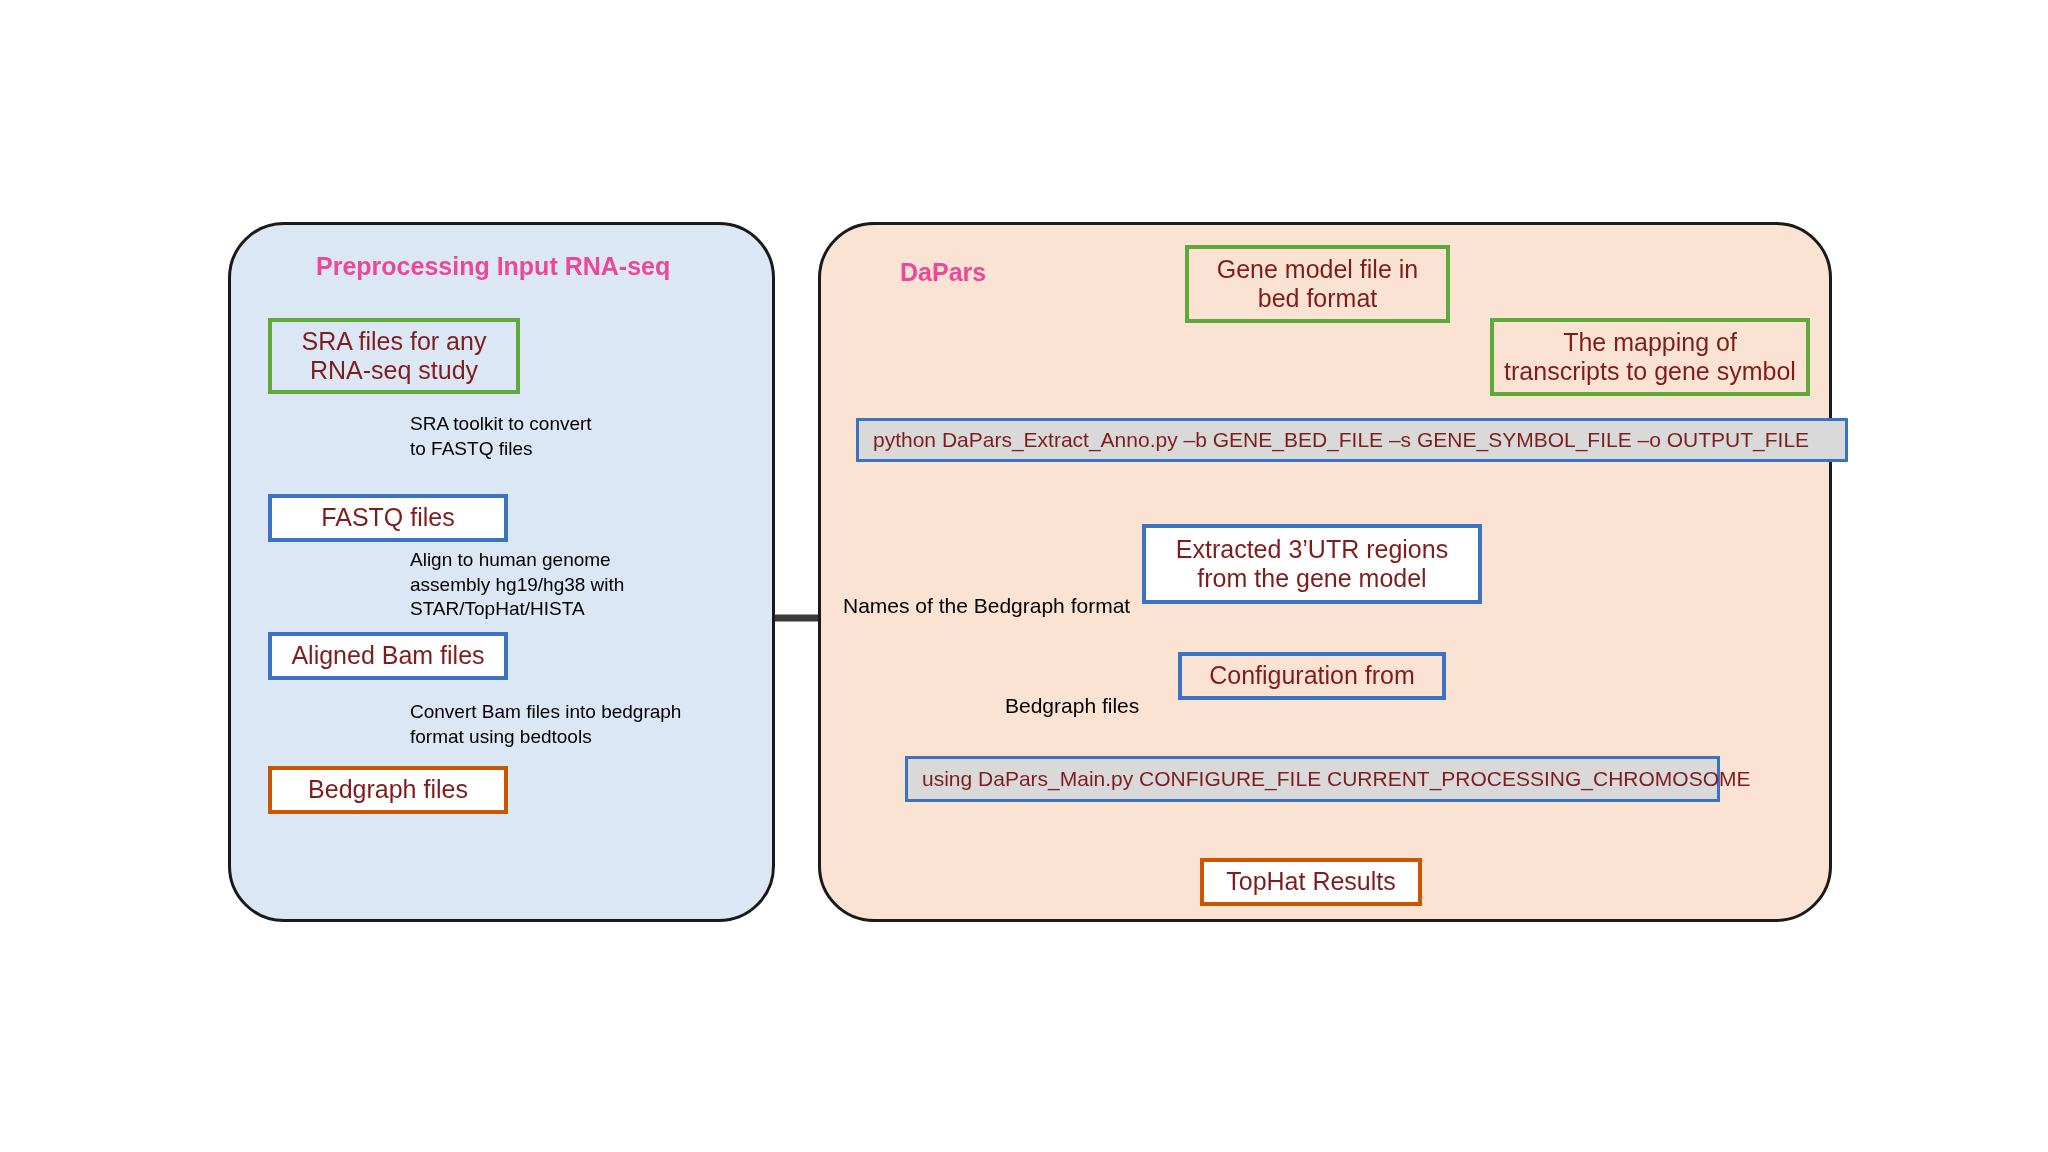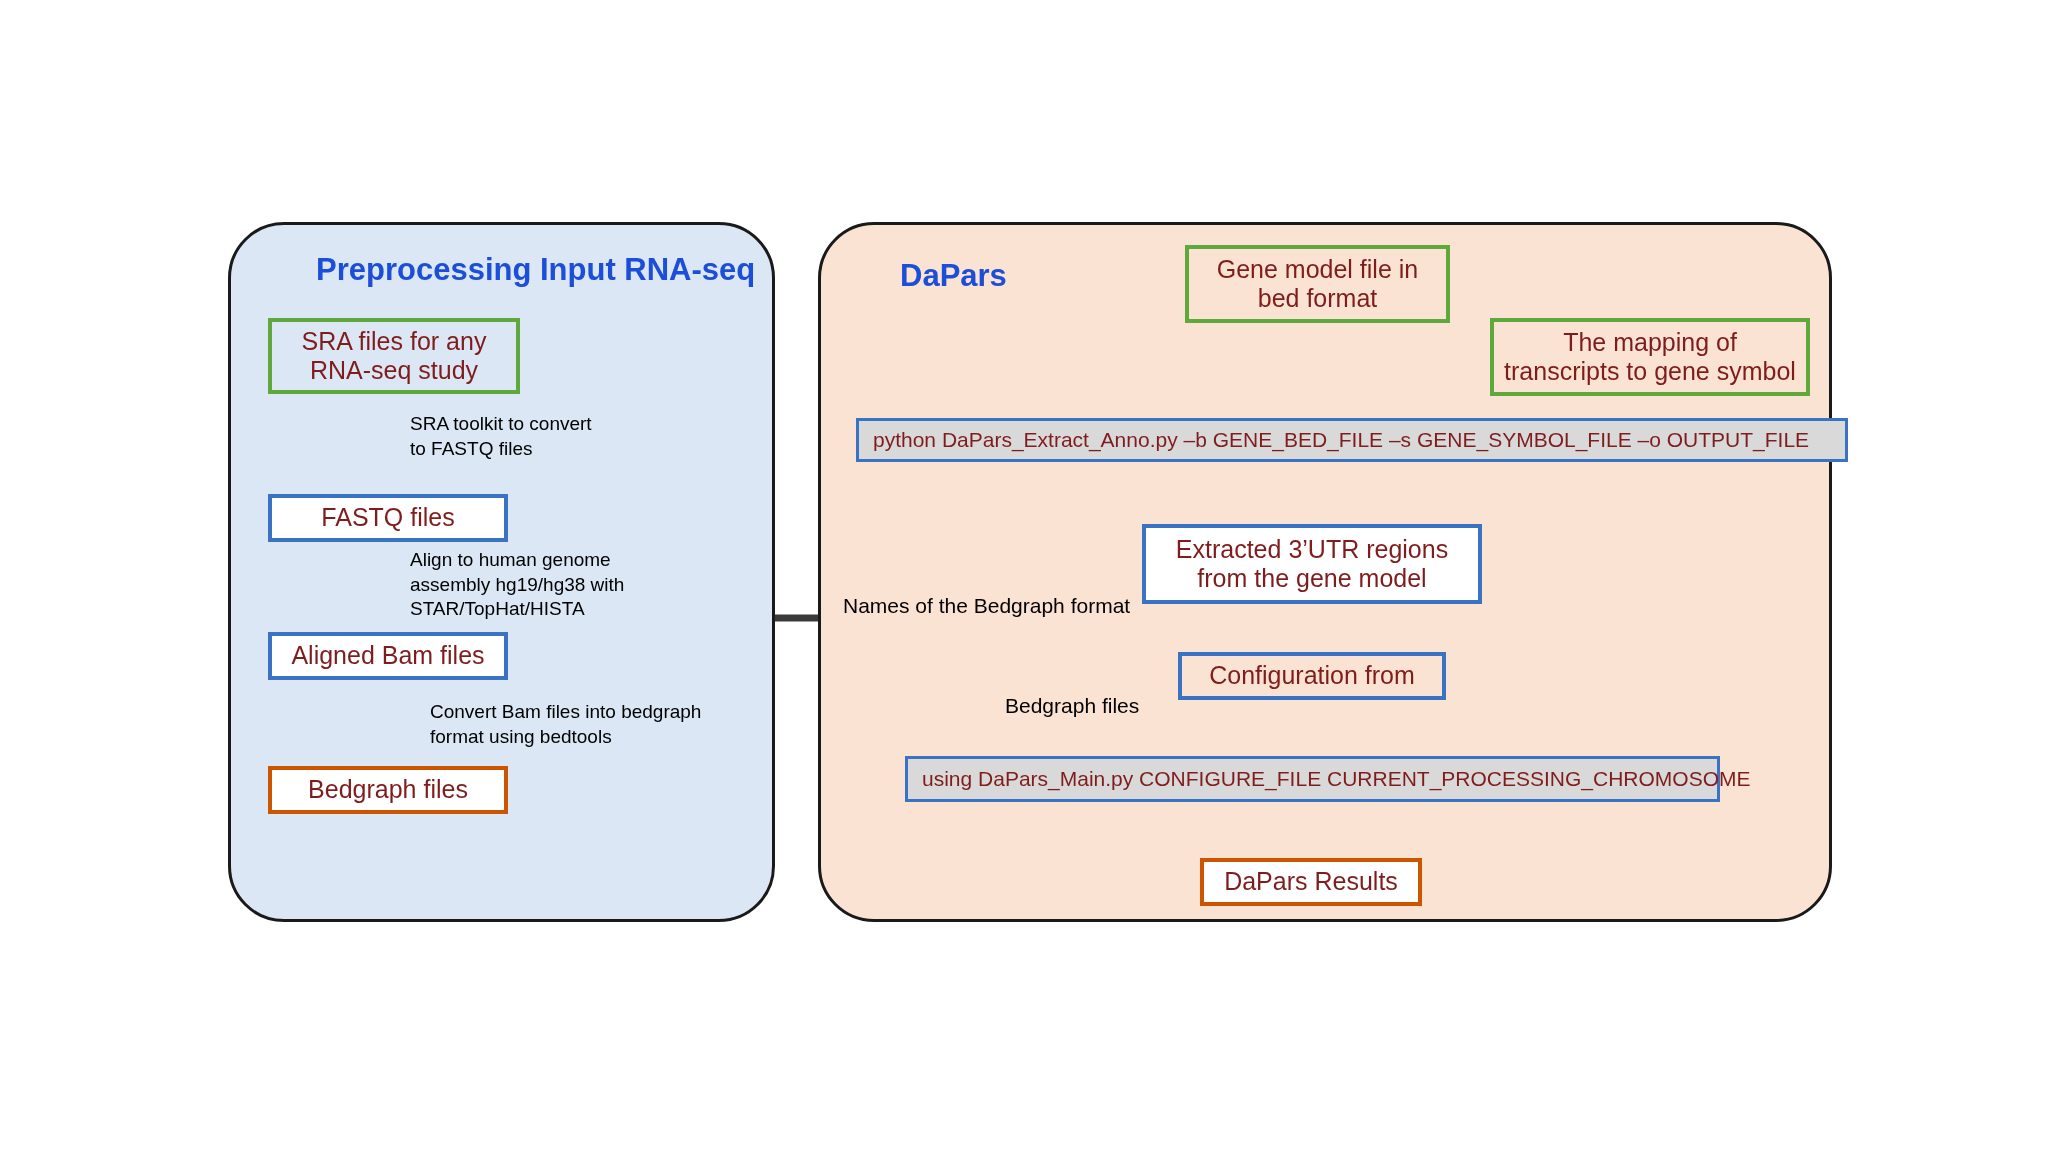--- a/index.html
+++ b/index.html
@@ -36,22 +36,22 @@
   #panel-dapars {
     left: 818px;
     top: 222px;
     width: 1014px;
     height: 700px;
     background: #fbe3d3;
   }
   .panel-title {
     position: absolute;
     font-weight: bold;
-    font-size: 31px;
-    color: #1d4ed8;
+    font-size: 25px;
+    color: #ec4899;
     white-space: nowrap;
   }
   #title-preprocessing { left: 316px; top: 252px; }
   #title-dapars { left: 900px; top: 258px; }
 
   .node {
     position: absolute;
     box-sizing: border-box;
     display: flex;
     align-items: center;
@@ -126,31 +126,31 @@
 <div class="node blue fill-white" style="left:268px; top:474px; width:240px; height:48px;margin-top:20px;">FASTQ files</div>
 
 <div class="node blue fill-white" style="left:268px; top:632px; width:240px; height:48px;">Aligned Bam files</div>
 
 <div class="node orange fill-white" style="left:268px; top:766px; width:240px; height:48px;">Bedgraph files</div>
 
 <div class="edge-label" style="left:410px; top:412px;">SRA toolkit to convert<br>to FASTQ files</div>
 
 <div class="edge-label" style="left:410px; top:548px;">Align to human genome<br>assembly hg19/hg38 with<br>STAR/TopHat/HISTA</div>
 
-<div class="edge-label" style="left:410px; top:700px;margin-left:20px;">Convert Bam files into bedgraph<br>format using bedtools</div>
+<div class="edge-label" style="left:410px; top:700px;">Convert Bam files into bedgraph<br>format using bedtools</div>
 
 <div class="node green fill-peach" style="left:1185px; top:245px; width:265px; height:78px;">Gene model file in<br>bed format</div>
 
 <div class="node green fill-peach" style="left:1490px; top:318px; width:320px; height:78px;">The mapping of<br>transcripts to gene symbol</div>
 
 <div class="node blue fill-gray cmd" style="left:856px; top:418px; width:992px; height:44px;">python DaPars_Extract_Anno.py –b GENE_BED_FILE –s GENE_SYMBOL_FILE –o  OUTPUT_FILE</div>
 
 <div class="node blue fill-white" style="left:1142px; top:524px; width:340px; height:80px;">Extracted 3’UTR regions<br>from the gene model</div>
 
 <div class="node blue fill-peach" style="left:1178px; top:652px; width:268px; height:48px;">Configuration from</div>
 
 <div class="node blue fill-gray cmd" style="left:905px; top:756px; width:815px; height:46px;">using DaPars_Main.py CONFIGURE_FILE CURRENT_PROCESSING_CHROMOSOME</div>
 
-<div class="node orange fill-white" style="left:1200px; top:858px; width:222px; height:48px;">DaPars Results</div>
+<div class="node orange fill-white" style="left:1200px; top:858px; width:222px; height:48px;">TopHat Results</div>
 
 <div class="edge-label big" style="left:843px; top:592px;">Names of the Bedgraph format</div>
 
 <div class="edge-label big" style="left:1005px; top:692px;">Bedgraph files</div>
 
 </body></html>

